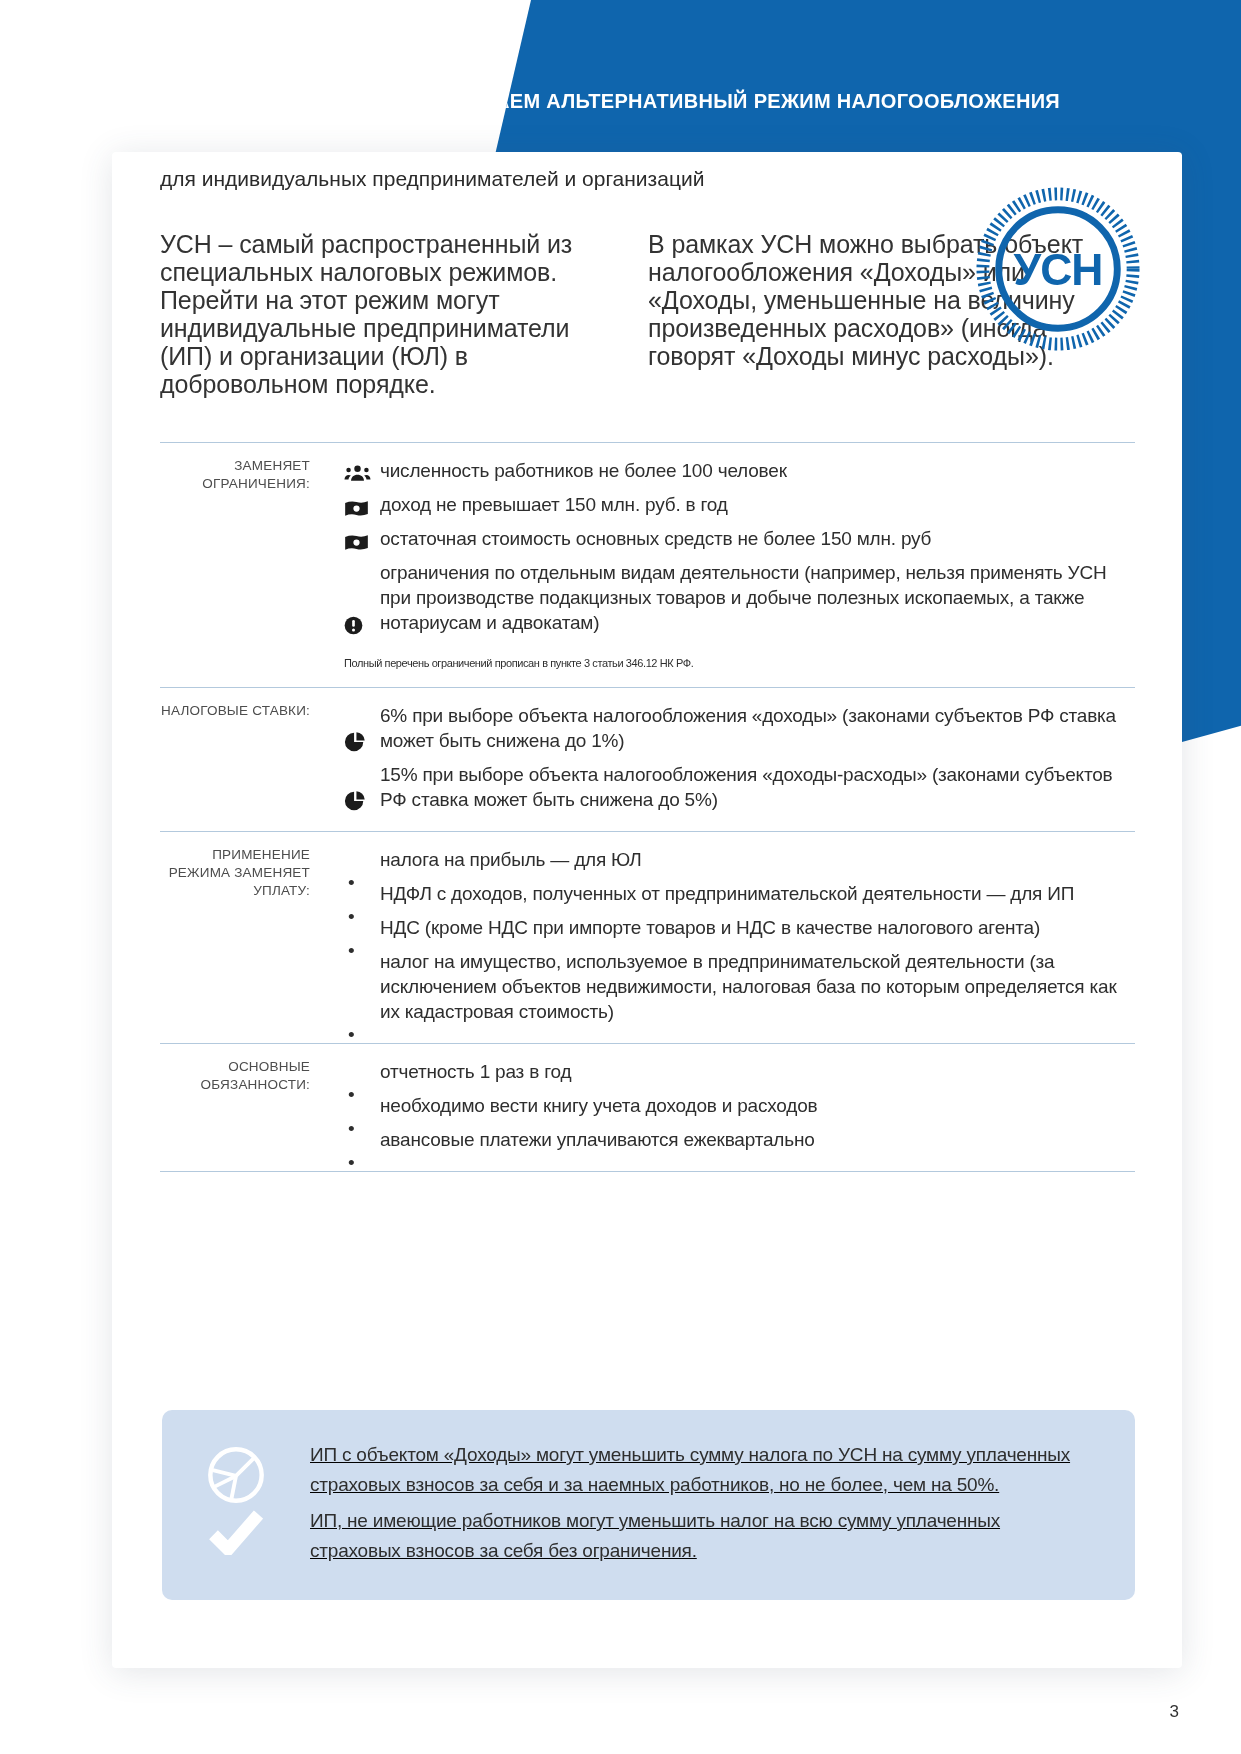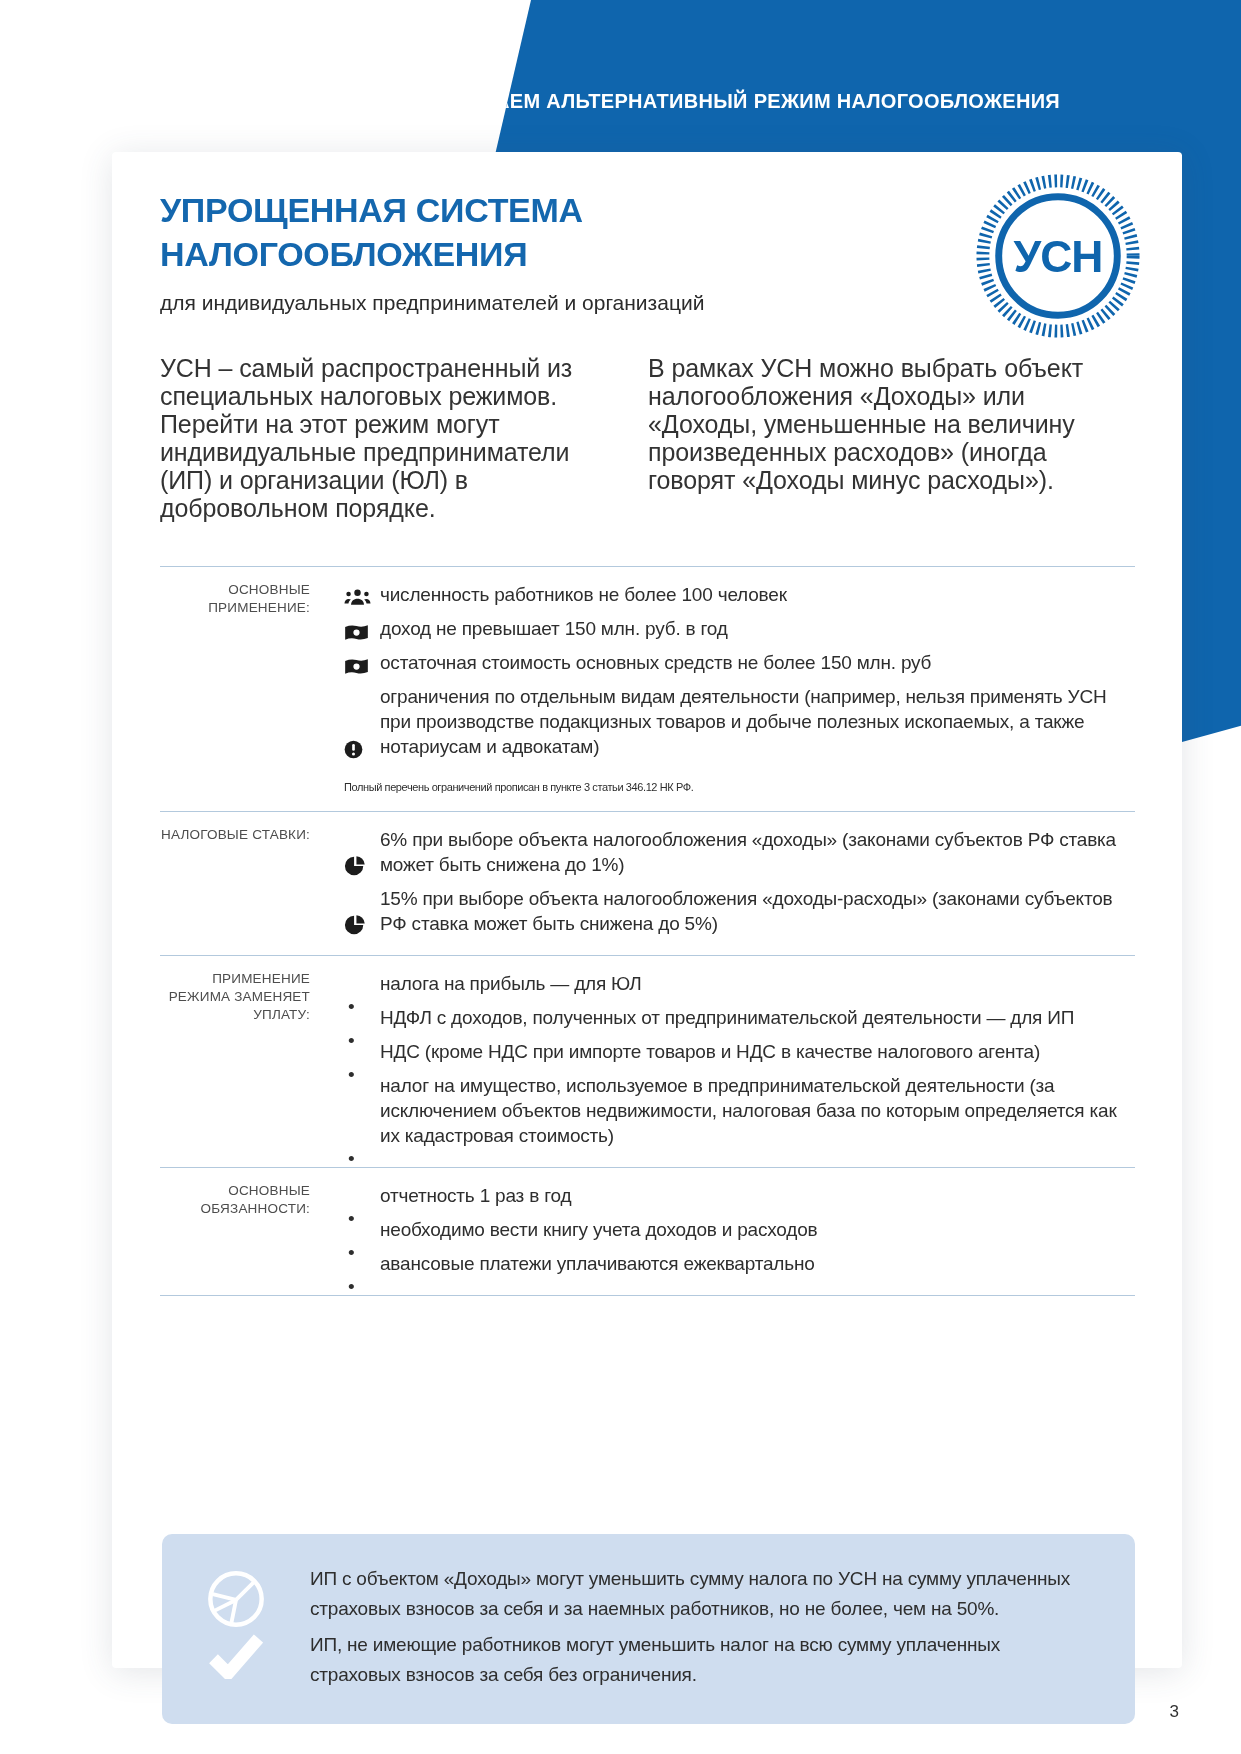--- a/index.html
+++ b/index.html
@@ -69,21 +69,21 @@
     content:"\2022";position:absolute;left:4px;top:0;
     color:#2e2e2e;font-size:19px;line-height:25px;
   }
   .section-note{
     margin:18px 0 4px 0;color:#2e2e2e;font-size:11px;line-height:20px;letter-spacing:-.4px;
   }
   
   .notes-box{
     margin-top:238px;margin-left:2px;margin-right:0;
     background:#cfddef;border-radius:10px;
-    padding:30px 30px 34px 0;box-sizing:border-box;
+    padding:30px 30px 34px 0;box-sizing:border-box;text-decoration:underline;
   }
   .note-item{display:flex;align-items:flex-start;}
   .note-item + .note-item{}
   .note-icon{width:148px;flex:0 0 148px;display:flex;justify-content:center;padding-top:4px;}
   .note-text{flex:1;color:#2e2e2e;font-size:19px;line-height:30px;letter-spacing:-.2px;padding-right:12px;}
   
   .page-number{
     position:absolute;right:62px;top:1702px;color:#333;font-size:17px;z-index:3;
   }
   svg{display:block;}
@@ -101,33 +101,31 @@
   <div class="card-inner">
 
     <div class="badge">
       <svg viewBox="0 0 170 170" width="168" height="168" aria-hidden="true">
         <circle cx="85" cy="85" r="76" fill="none" stroke="#0f65ad" stroke-width="13" stroke-dasharray="2.6 3.4"></circle>
         <circle cx="85" cy="85" r="60" fill="none" stroke="#0f65ad" stroke-width="7"></circle>
         <text x="85" y="101" text-anchor="middle" font-family="Liberation Sans, sans-serif" font-size="45" font-weight="bold" letter-spacing="-1" fill="#0f65ad">УСН</text>
       </svg>
     </div>
 
-    <h1 class="page-title"><span>УПРОЩЕННАЯ СИСТЕМА</span><br>
-      <span>НАЛОГООБЛОЖЕНИЯ</span></h1>
     <div class="subtitle">для индивидуальных предпринимателей и организаций</div>
 
     <div class="intro">
       <div class="intro-col">УСН – самый распространенный из специальных налоговых режимов. Перейти на этот режим могут индивидуальные предприниматели (ИП) и организации (ЮЛ) в добровольном порядке.</div>
       <div class="intro-col">В рамках УСН можно выбрать объект налогообложения «Доходы» или «Доходы, уменьшенные на величину произведенных расходов» (иногда говорят «Доходы минус расходы»).</div>
     </div>
 
     <div class="info-table">
 
       <div class="section">
-        <div class="section-label">ОСНОВНЫЕ ПРИМЕНЕНИЕ:</div>
+        <div class="section-label">ЗАМЕНЯЕТ ОГРАНИЧЕНИЯ:</div>
         <div class="section-content">
           <div class="row">
             <span class="row-icon">
               <svg viewBox="0 0 28 20" width="27" height="19" fill="#1c1c1c">
                 <circle cx="14" cy="5" r="3.4"></circle>
                 <path d="M7.2,17.6 c0-4 3-6.3 6.8-6.3 s6.8,2.3 6.8,6.3 z"></path>
                 <circle cx="4.6" cy="6.4" r="2.4"></circle>
                 <path d="M0.3,16.4 c0-3 1.9-4.9 4.5-4.9 c0.8,0 1.6,0.2 2.2,0.5 c-1.6,1.2-2.5,3-2.5,4.4 z"></path>
                 <circle cx="23.4" cy="6.4" r="2.4"></circle>
                 <path d="M27.7,16.4 c0-3-1.9-4.9-4.5-4.9 c-0.8,0-1.6,0.2-2.2,0.5 c1.6,1.2 2.5,3 2.5,4.4 z"></path>

